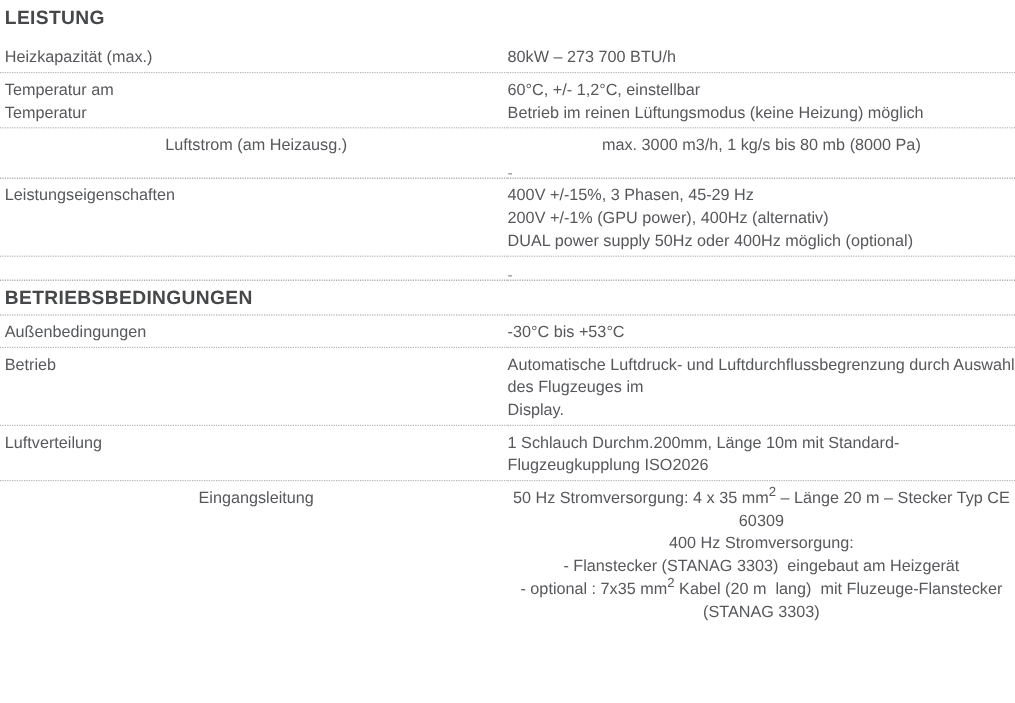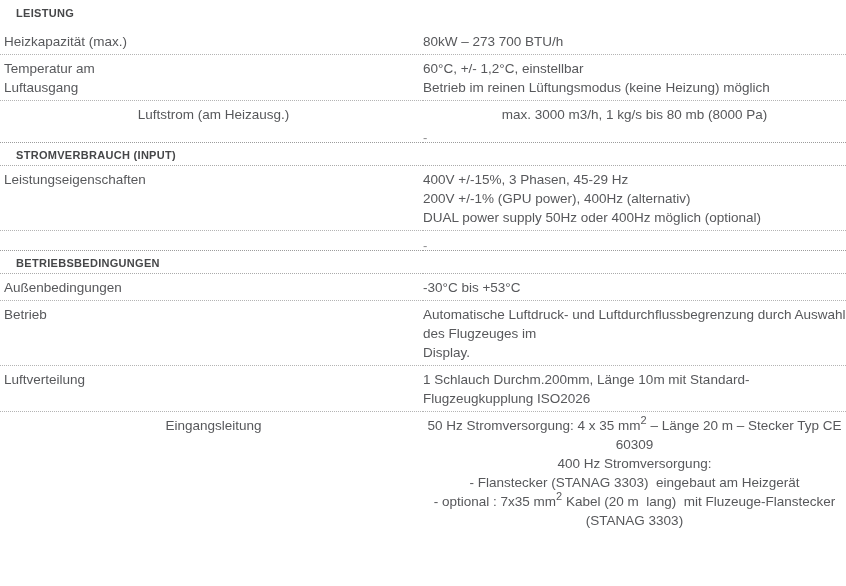--- a/index.html
+++ b/index.html
@@ -19,23 +19,23 @@
     border-collapse: collapse;
     table-layout: fixed;
   }
   td { vertical-align: top; padding: 0; }
   td.label-cell { width: 189px; padding-left: 4px; }
   td.value-cell { }
 
   tr.section-header td {
     font-weight: bold;
     color: #464749;
-    font-size: 11px;
+    font-size: 16px;
     letter-spacing: 0.3px;
-    padding: 6px 0 4px 16px;
+    padding: 6px 0 4px 4px;
     border-bottom: 1px dotted #ababab;
   }
   tr.section-header.first td {
     padding-top: 7px;
     border-bottom: none;
     padding-bottom: 9px;
   }
 
   tr.data-row td {
     padding-top: 4px;
@@ -80,41 +80,38 @@
           <td class="label-cell">
             <div class="line">Heizkapazität (max.)</div>
           </td>
           <td class="value-cell">
             <div class="line">80kW – 273 700 BTU/h</div>
           </td>
         </tr>
         <tr class="data-row">
           <td class="label-cell">
             <div class="line">Temperatur am</div>
-            <div class="line">Luftausgang</div>
+            <div class="line">Temperatur</div>
           </td>
           <td class="value-cell">
             <div class="line">60°C, +/- 1,2°C, einstellbar</div>
             <div class="line">Betrieb im reinen Lüftungsmodus (keine Heizung) möglich</div>
           </td>
         </tr>
         <tr class="data-row last">
           <td class="label-cell">
             <div class="line">Luftstrom (am Heizausg.)</div>
           </td>
           <td class="value-cell">
             <div class="line">max. 3000 m3/h, 1 kg/s bis 80 mb (8000 Pa)</div>
           </td>
         </tr>
         <tr class="spacer spacer-0">
           <td class="label-cell"></td>
           <td class="value-cell">-</td>
-        </tr>
-        <tr class="section-header">
-          <td colspan="2">STROMVERBRAUCH (INPUT)</td>
         </tr>
         <tr class="data-row">
           <td class="label-cell">
             <div class="line">Leistungseigenschaften</div>
           </td>
           <td class="value-cell">
             <div class="line">400V +/-15%, 3 Phasen, 45-29 Hz</div>
             <div class="line">200V +/-1% (GPU power), 400Hz (alternativ)</div>
             <div class="line">DUAL power supply 50Hz oder 400Hz möglich (optional)</div>
           </td>

